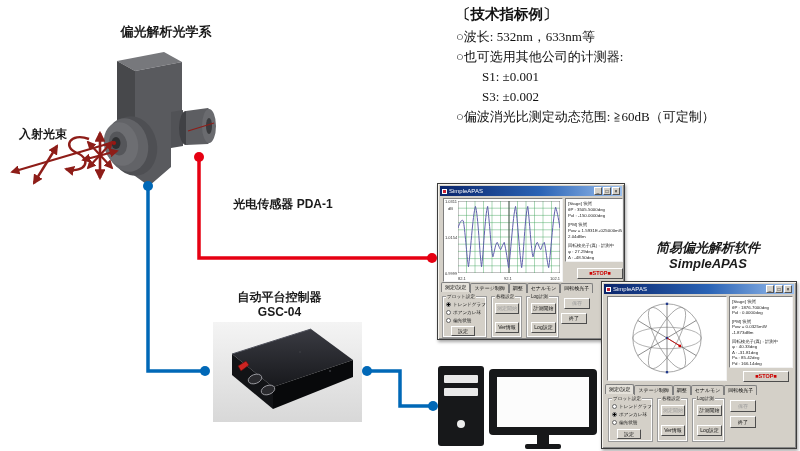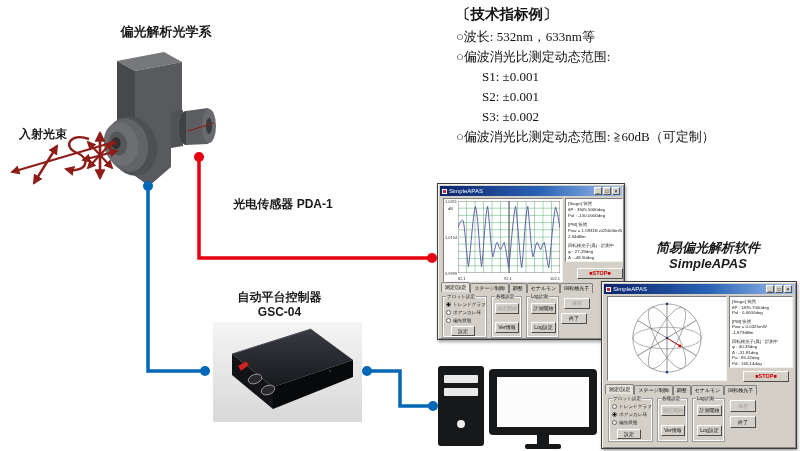--- a/index.html
+++ b/index.html
@@ -147,23 +147,22 @@
     <div>GSC-04</div>
   </div>
   <div class="dlabel l13" style="left:643px; top:240px; width:130px; font-weight:600;font-style:italic;">
     <div>简易偏光解析软件</div>
     <div>SimpleAPAS</div>
   </div>
 
   <div id="specs">
     <div class="sp-title">〔技术指标例〕</div>
     <div class="sp-item">○波长: 532nm，633nm等</div>
-    <div class="sp-item">○偏波消光比测定动态范围:</div>
+    <div class="sp-item">○也可选用其他公司的计测器:</div>
     <div class="sp-item ind">S1: ±0.001</div>
-    <div class="sp-item ind">S2: ±0.001</div>
     <div class="sp-item ind">S3: ±0.002</div>
     <div class="sp-item">○偏波消光比测定动态范围: ≧60dB（可定制）</div>
   </div>
 
   <div class="win" style="left:437px; top:183px; width:188px; height:157px;">
     <div class="tbar">
       <span class="ticon"></span>
       <span class="ttext">SimpleAPAS</span>
       <span class="tbtns">
         <span class="tbtn">_</span>

